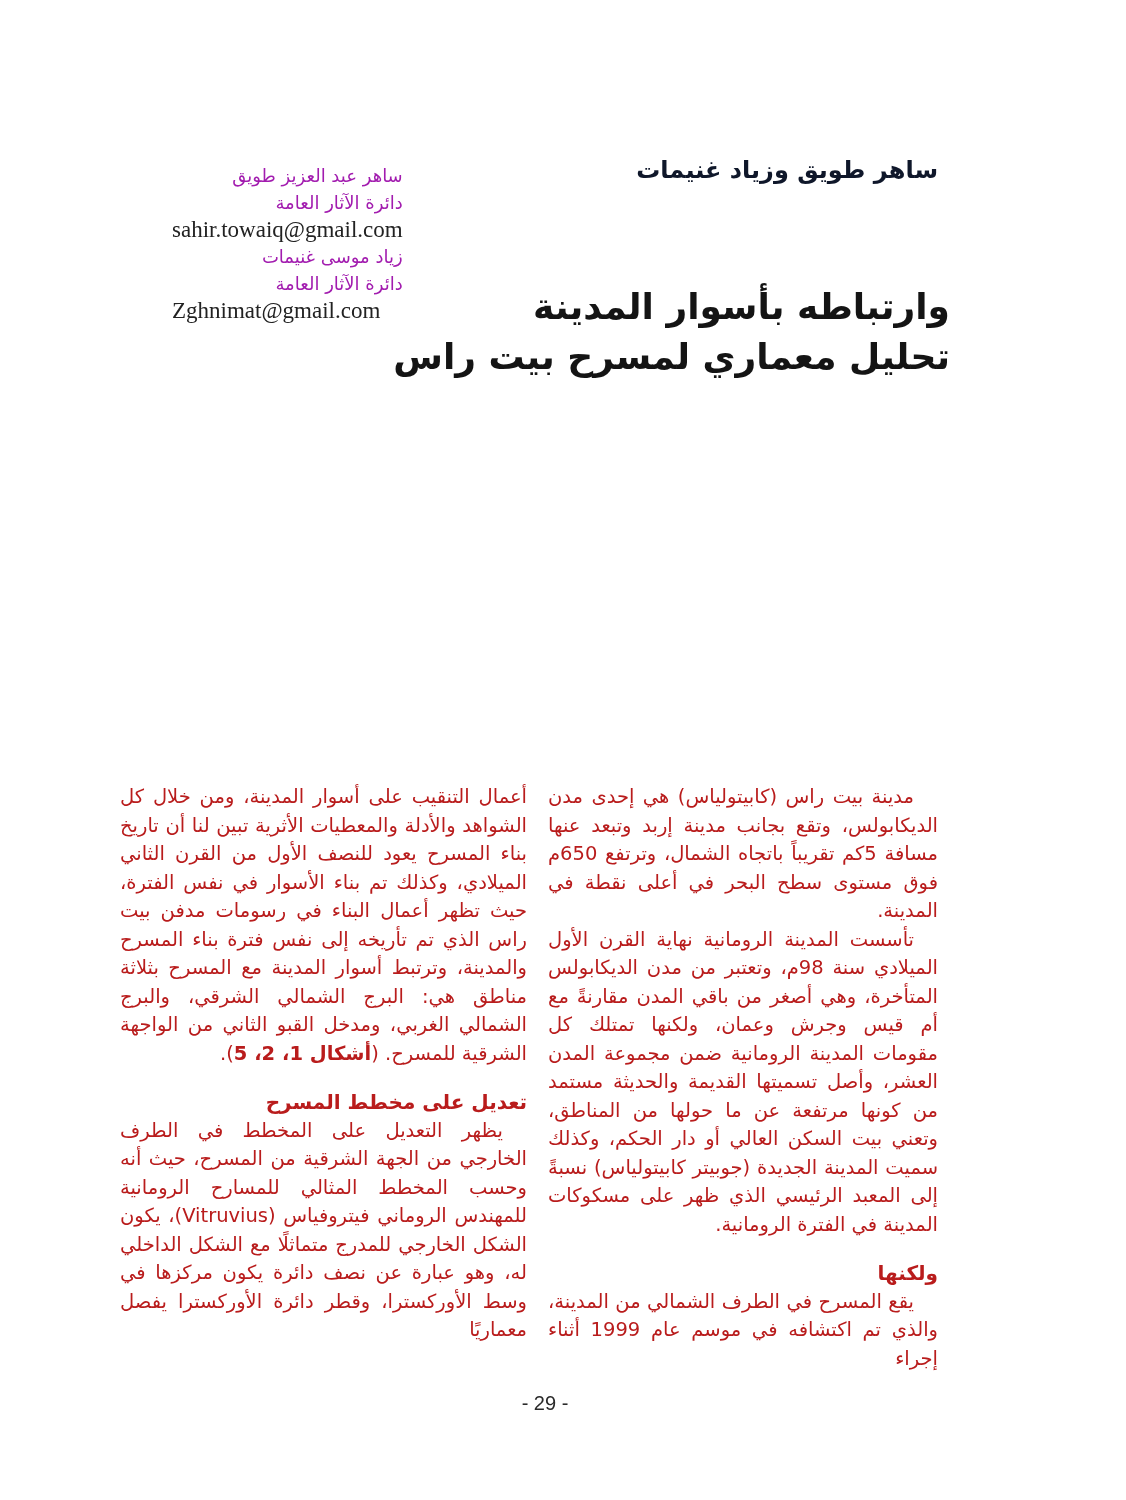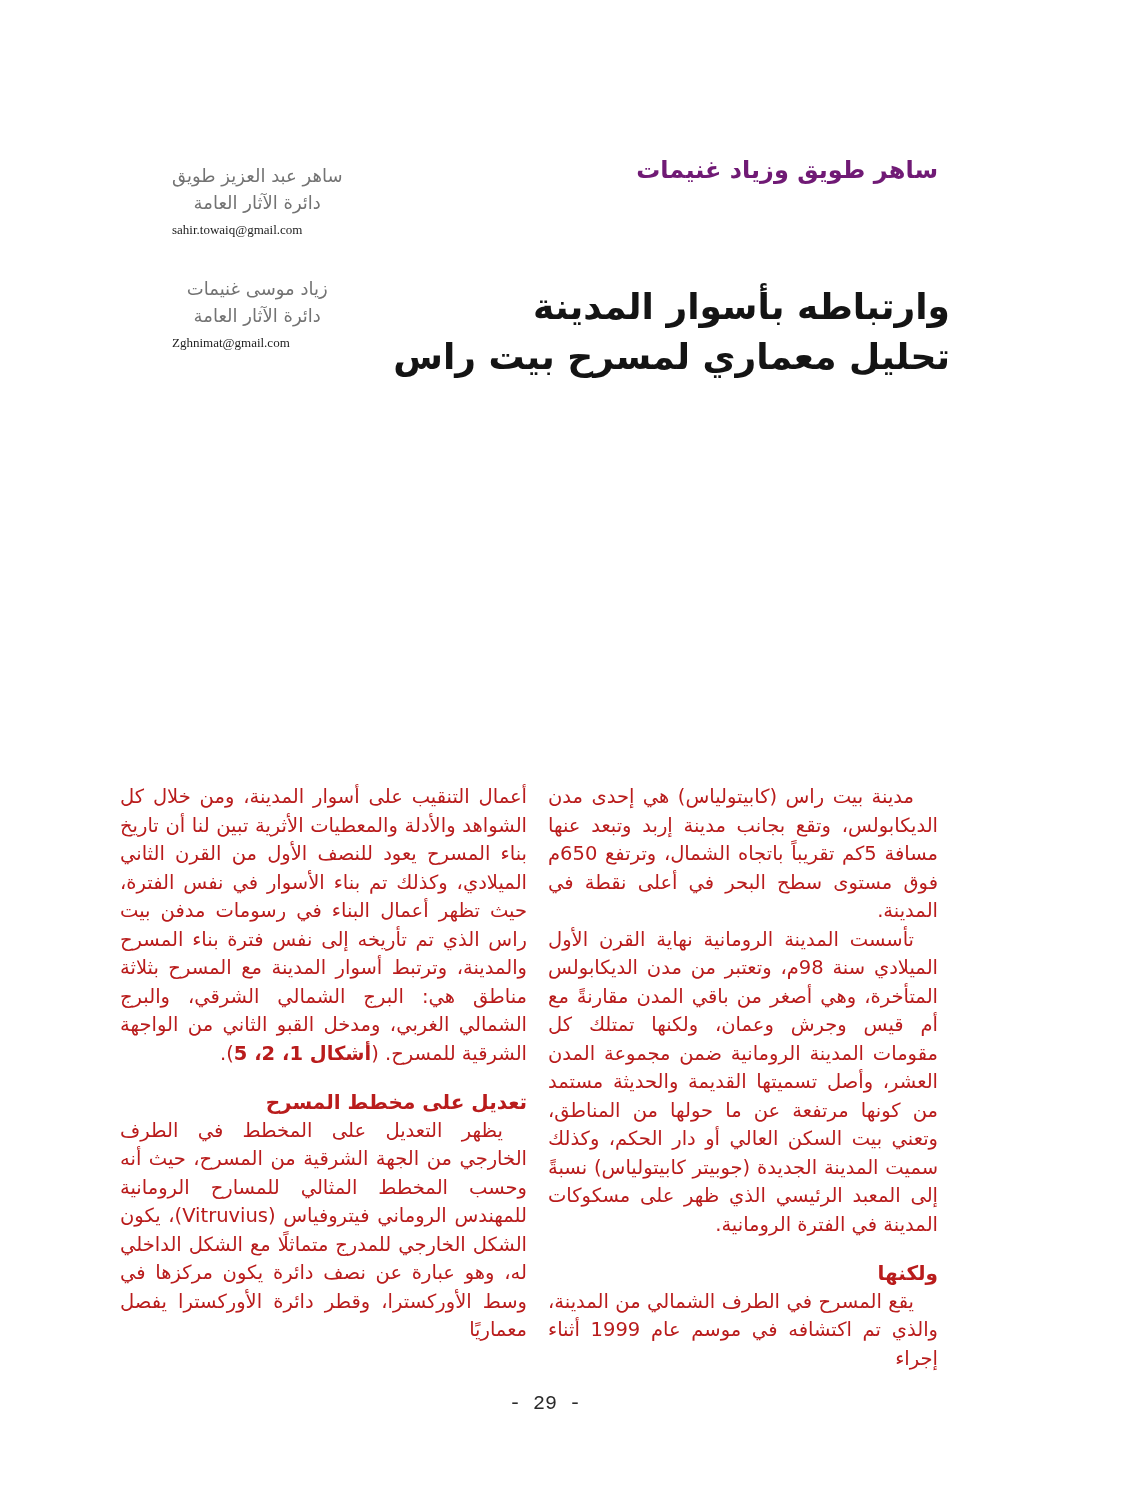--- a/index.html
+++ b/index.html
@@ -12,46 +12,46 @@
     font-family: "DejaVu Sans", sans-serif;
     overflow: hidden;
   }
 
   
   .author-block {
     position: absolute;
     left: 172px;
     top: 162px;
   }
-  .author-group + .author-group { margin-top: 32px; }
+  .author-group + .author-group { }
   .author-name, .author-aff {
     direction: rtl;
-    text-align: center;
+    text-align: right;
     font-size: 18px;
     line-height: 27px;
-    color: #737373;
+    color: #a21caf;
   }
   .author-email {
     direction: ltr;
     text-align: left;
     font-family: "Liberation Serif", serif;
-    font-size: 13px;
+    font-size: 23px;
     line-height: 27px;
     color: #222;
   }
 
   
   .running-head {
     position: absolute;
     right: 188px;
     top: 156px;
     direction: rtl;
     font-size: 24px;
     font-weight: bold;
-    color: #701a75;
+    color: #0f172a;
     white-space: nowrap;
   }
 
   
   .doc-title {
     position: absolute;
     right: 176px;
     top: 282px;
     direction: rtl;
     text-align: right;
@@ -85,21 +85,21 @@
   .block-para.indent { text-indent: 24px; }
   .seg-bold { font-weight: bold; }
 
   
   .page-number {
     position: absolute;
     top: 1392px;
     left: 0;
     width: 1090px;
     text-align: center;
-    font-family: Liberation Mono, monospace;
+    font-family: Liberation Sans, sans-serif;
     font-size: 20px;
     color: #2a2a2a;
   }
 </style>
 </head>
 <body>
 
 <div class="page">
 
   <div class="running-head">ساهر طويق وزياد غنيمات</div>

